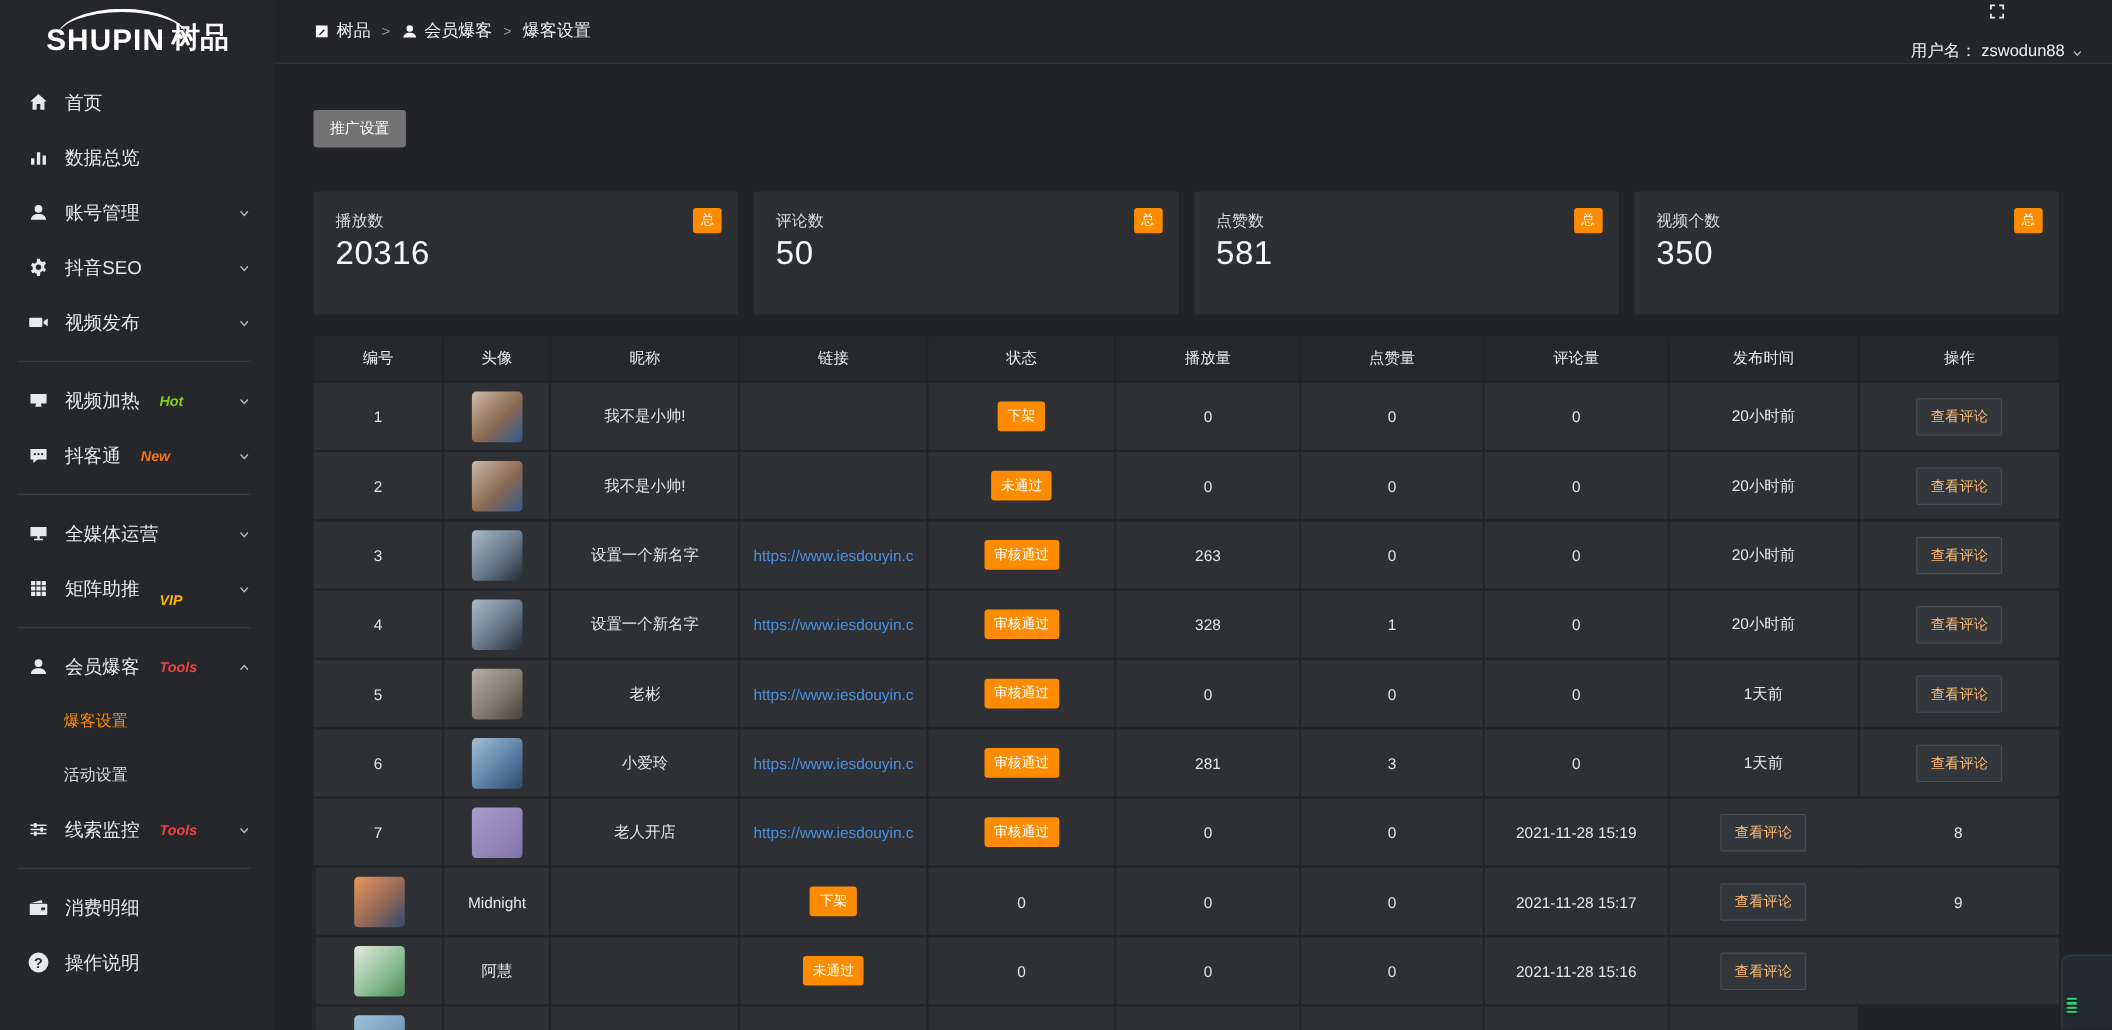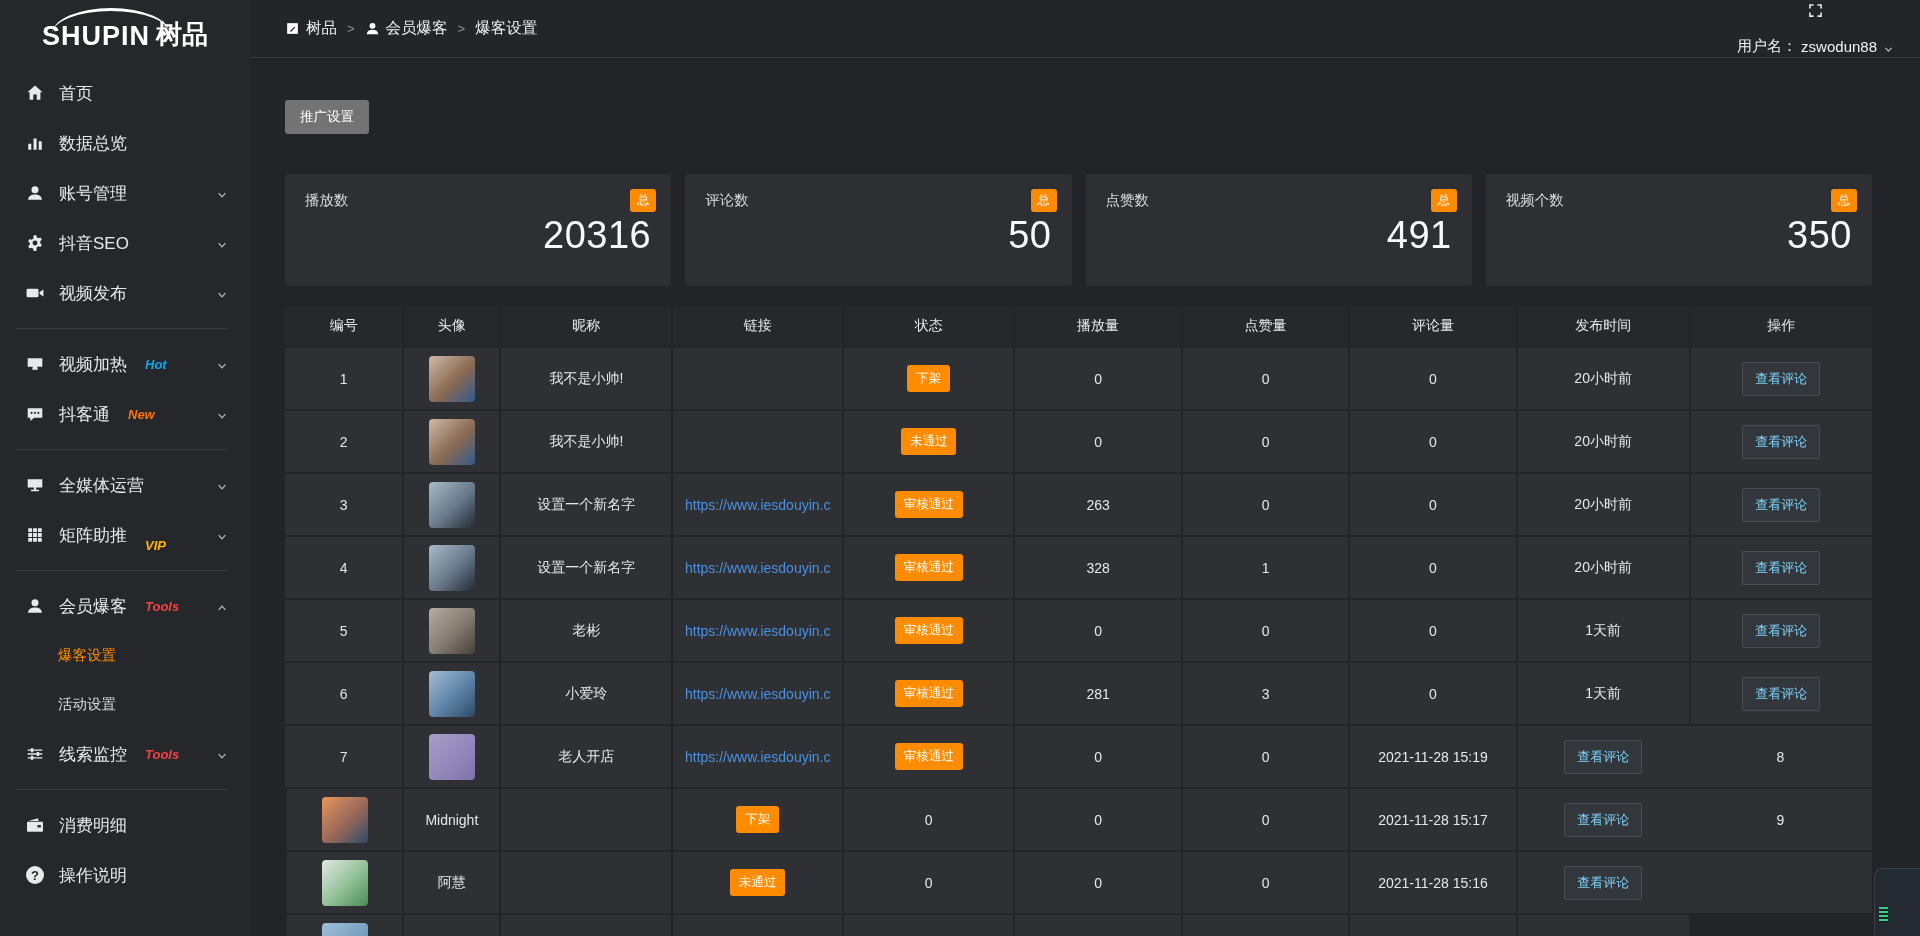--- a/index.html
+++ b/index.html
@@ -39,36 +39,36 @@
   .userbox .nav-chev { width:11px; height:11px; margin-left:2px; }
 
   
   .content { position:absolute; left:250px; top:58px; width:1646px; padding:42px 24px 0 35px; }
   .btn-promo { background:#737373; color:#fff; border:0; border-radius:3px; font-size:13.5px;
     padding:8px 15px; cursor:pointer; font-family:inherit; }
 
   .stats { display:flex; gap:14px; margin-top:40px; }
   .card { flex:1; height:112px; background:#2d2f33; border-radius:2px; position:relative; padding:17px 20px; }
   .card-label { font-size:14.5px; color:#d9dbdd; }
-  .card-value { font-size:38px; color:#f7f8f9; margin-top:4px; letter-spacing:.5px;text-align:right; }
+  .card-value { font-size:30px; color:#f7f8f9; margin-top:4px; letter-spacing:.5px; }
   .card-badge { position:absolute; top:15px; right:15px; background:#ff8c00; color:#fff;
     font-size:12px; padding:3px 7px; border-radius:3px; }
 
   
   .tbl { margin-top:20px; display:grid;
     grid-template-columns:7.4% 6.1% 10.85% 10.75% 10.8% 10.55% 10.55% 10.55% 10.9% 11.55%; }
   .cell { background:#2e3033; display:flex; align-items:center; justify-content:center;
     border-top:2px solid #222428; border-left:2px solid #222428; font-size:14px; color:#e6e7e9; overflow:hidden; }
   .cell.c0 { border-left:0; }
   .cell.hd { background:#26282c; height:40px; border-top:0; font-size:14px; color:#e9eaec; }
   .cell.rw { height:63px; }
   .avatar { width:46px; height:46px; border-radius:4px; }
   .link { color:#4a90e2; white-space:nowrap; font-size:14px; width:100%; text-align:center; cursor:pointer; }
   .status-badge { background:#ff8c00; color:#fff; font-size:12.5px; padding:5px 9px; border-radius:3px; white-space:nowrap; }
-  .btn-view { background:#33363a; border:1px solid #4a4d52; color:#7dd3fc; font-size:13px;
+  .btn-view { background:#33363a; border:1px solid #4a4d52; color:#fdba74; font-size:13px;
     padding:7px 12px; border-radius:2px; cursor:pointer; font-family:inherit; white-space:nowrap;text-align:center; }
 
   
   .float-widget { position:fixed; right:0; bottom:0; width:46px; height:68px; background:#242a31;
     border:1px solid #39414b; border-right:0; border-bottom:0; border-radius:8px 0 0 0; z-index:9; }
   .float-stripes { position:absolute; left:4px; top:38px; width:9px; height:16px;
     background:repeating-linear-gradient(180deg,#35d07a 0 2px,#1d2228 2px 4px); }
 </style>
 </head>
 <body>
@@ -130,21 +130,21 @@
           </svg></span>
       </div>
       <hr class="nav-divider">
       <div class="nav-item">
         <span class="icn">
           <svg viewBox="0 0 16 16" fill="currentColor">
             <path d="M1.5 2.8h13v7.7h-13Zm4.6 7.7h3.8l.7 2.7H5.4Z"></path>
           </svg>
         </span>
         <span class="nav-label">视频加热</span>
-        <span class="nav-badge" style="color: #0ea5e9;">Hot</span>
+        <span class="nav-badge" style="color: #84cc16;">Hot</span>
         <span class="nav-chev"><svg viewBox="0 0 16 16" fill="none" stroke="currentColor" stroke-width="1.7">
             <path d="M3.5 5.5 8 10.5l4.5-5"></path>
           </svg></span>
       </div>
       <div class="nav-item">
         <span class="icn">
           <svg viewBox="0 0 16 16" fill="currentColor">
             <path d="M1.5 2.8h13v8.6H7.2l-3.4 2.8v-2.8H1.5Z"></path>
             <circle cx="5" cy="7" r=".9" fill="#25272b"></circle>
             <circle cx="8" cy="7" r=".9" fill="#25272b"></circle>
@@ -277,21 +277,21 @@
         <div class="card-value">20316</div>
       </div>
       <div class="card">
         <div class="card-label">评论数</div>
         <span class="card-badge">总</span>
         <div class="card-value">50</div>
       </div>
       <div class="card">
         <div class="card-label">点赞数</div>
         <span class="card-badge">总</span>
-        <div class="card-value">491</div>
+        <div class="card-value">581</div>
       </div>
       <div class="card">
         <div class="card-label">视频个数</div>
         <span class="card-badge">总</span>
         <div class="card-value">350</div>
       </div>
     </div>
   <div class="tbl" id="tbl">
       <div class="cell hd c0">编号</div>
       <div class="cell hd c1">头像</div>

